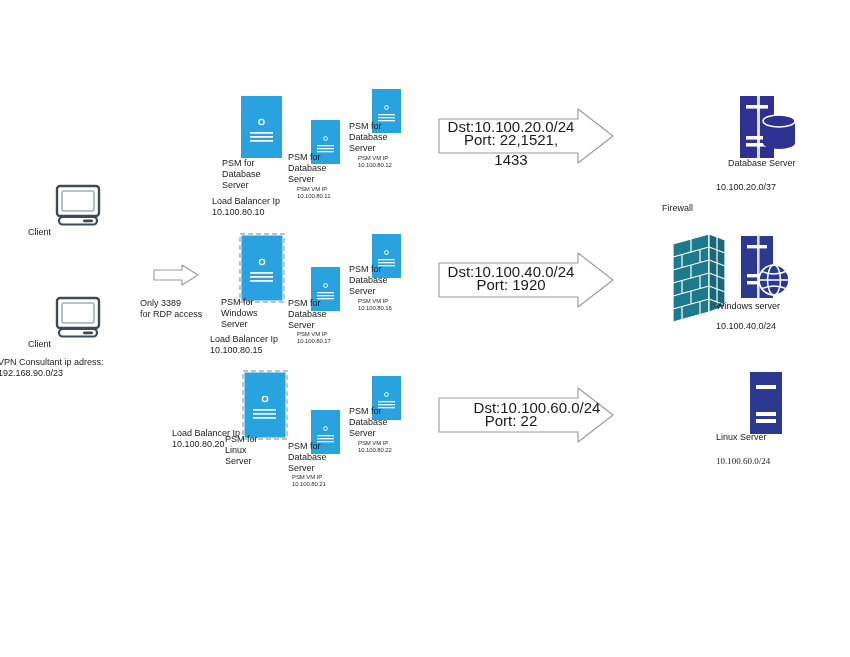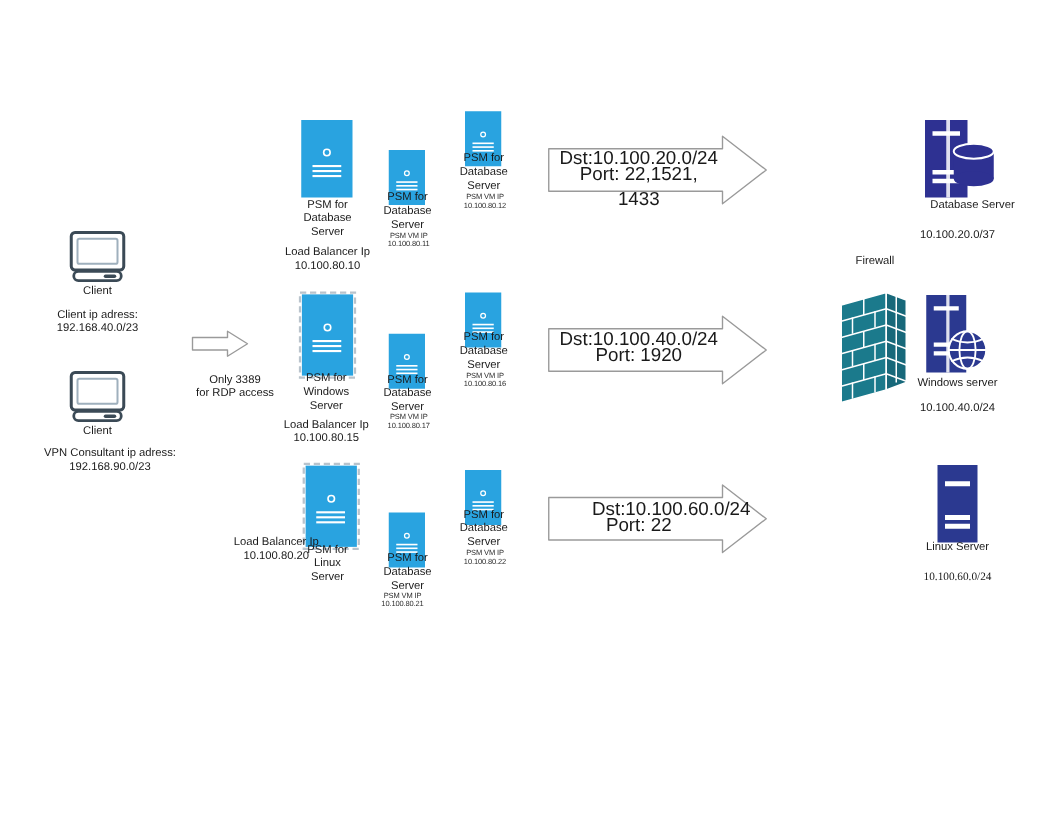--- a/index.html
+++ b/index.html
@@ -19,21 +19,20 @@
     position: absolute;
     left: 0; top: 0;
     width: 850px;
     height: 657px;
   }
   .node {
     position: absolute;
   }
   .lbl {
     position: absolute;
-    text-align: center;
     line-height: 1.22;
     color: #1a1a1a;
     white-space: pre-line;
   }
   .lbl-9  { font-size: 9px; }
   .lbl-6  { font-size: 6px; color: #2b2b2b; letter-spacing: -0.1px; }
   .arrow-text {
     position: absolute;
     text-align: center;
     font-size: 15px;
@@ -50,22 +49,20 @@
 
   <div class="node" style="left:55px; top:185px;">
     <svg width="46" height="40" viewBox="0 0 46 40">
       <rect x="2" y="1" width="42" height="30" rx="3" fill="#ffffff" stroke="#3b4a56" stroke-width="2.4"></rect>
       <rect x="7" y="6" width="32" height="20" rx="1.5" fill="#ffffff" stroke="#9fb0bd" stroke-width="1.6"></rect>
       <rect x="4" y="32" width="38" height="7.5" rx="3.7" fill="#ffffff" stroke="#3b4a56" stroke-width="2.2"></rect>
       <rect x="28" y="34.5" width="10" height="2.8" rx="1.4" fill="#3b4a56"></rect>
     </svg>
   </div>
   <div class="lbl lbl-9" style="left:28px; top:227px; width:100px;">Client</div>
-  <div class="lbl lbl-9" style="left:20px; top:246px; width:116px;">Client ip adress:
-192.168.40.0/23</div>
 
   <div class="node" style="left:55px; top:297px;">
     <svg width="46" height="40" viewBox="0 0 46 40">
       <rect x="2" y="1" width="42" height="30" rx="3" fill="#ffffff" stroke="#3b4a56" stroke-width="2.4"></rect>
       <rect x="7" y="6" width="32" height="20" rx="1.5" fill="#ffffff" stroke="#9fb0bd" stroke-width="1.6"></rect>
       <rect x="4" y="32" width="38" height="7.5" rx="3.7" fill="#ffffff" stroke="#3b4a56" stroke-width="2.2"></rect>
       <rect x="28" y="34.5" width="10" height="2.8" rx="1.4" fill="#3b4a56"></rect>
     </svg>
   </div>
   <div class="lbl lbl-9" style="left:28px; top:339px; width:100px;">Client</div>

